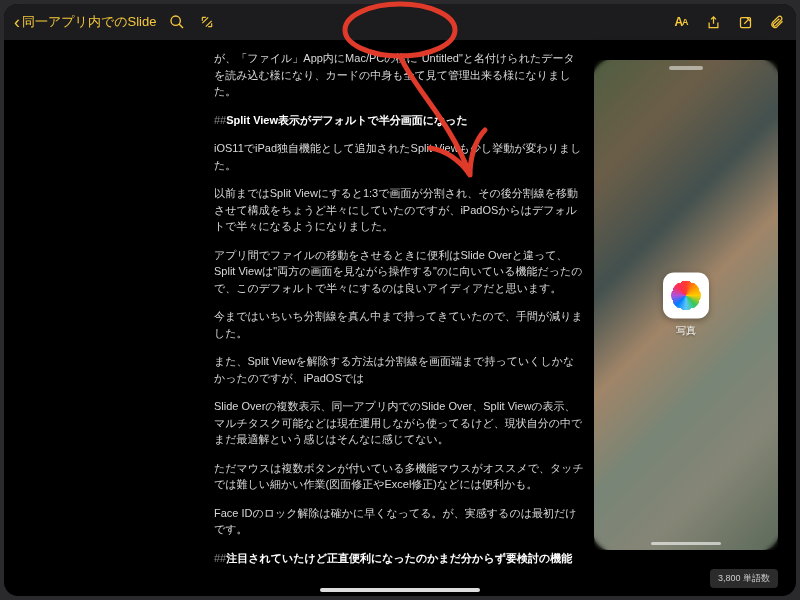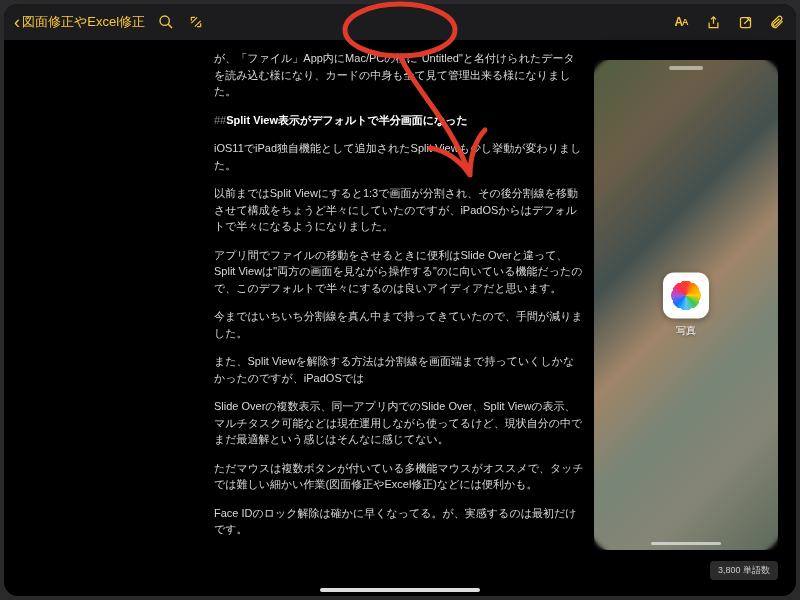--- a/index.html
+++ b/index.html
@@ -97,21 +97,21 @@
   .so-label { margin-top: 5px; color: #fff; font-size: 10px; text-shadow: 0 1px 2px rgba(0,0,0,0.5); }
   .home-ind {
     position: absolute; bottom: 5px; left: 50%;
     transform: translateX(-50%);
     width: 70px; height: 3px;
     background: rgba(255,255,255,0.6);
     border-radius: 2px;
   }
 
   .wordcount {
-    position: absolute; right: 18px; bottom: 16px;
+    position: absolute; right: 18px; bottom: 8px;
     background: rgba(50,50,50,0.85);
     color: #ccc; font-size: 9px;
     padding: 3px 8px; border-radius: 4px;
     z-index: 5;
   }
   .main-home {
     position: absolute; bottom: 4px; left: 50%;
     transform: translateX(-50%);
     width: 160px; height: 4px;
     background: #ddd; border-radius: 2px;
@@ -124,21 +124,21 @@
   }
 </style>
 </head>
 <body>
 
 <div class="outer">
   <div class="toolbar">
     <div class="tb-left">
       <div class="back">
         <span class="chev">‹</span>
-        <span>図面修正やExcel修正</span>
+        <span>同一アプリ内でのSlide</span>
       </div>
       <div class="tb-icon">
         <svg width="16" height="16" viewBox="0 0 24 24" fill="none" stroke="#f8c83c" stroke-width="2">
             <circle cx="10" cy="10" r="7"></circle>
             <line x1="15" y1="15" x2="21" y2="21"></line>
           </svg>
       </div>
       <div class="tb-icon">
         <svg width="14" height="14" viewBox="0 0 24 24" fill="none" stroke="#f8c83c" stroke-width="2">
             <path d="M4 14 L14 4 M4 4 L4 10 M4 4 L10 4 M20 10 L10 20 M20 20 L14 20 M20 20 L20 14"></path>
@@ -170,20 +170,21 @@
       <p>が、「ファイル」App内にMac/PCの様に"Untitled"と名付けられたデータを読み込む様になり、カードの中身も全て見て管理出来る様になりました。</p>
       <p><span class="hash">##</span><span class="sec">Split View表示がデフォルトで半分画面になった</span></p>
       <p>iOS11でiPad独自機能として追加されたSplit Viewも少し挙動が変わりました。</p>
       <p>以前まではSplit Viewにすると1:3で画面が分割され、その後分割線を移動させて構成をちょうど半々にしていたのですが、iPadOSからはデフォルトで半々になるようになりました。</p>
       <p>アプリ間でファイルの移動をさせるときに便利はSlide Overと違って、Split Viewは"両方の画面を見ながら操作する"のに向いている機能だったので、このデフォルトで半々にするのは良いアイディアだと思います。</p>
       <p>今まではいちいち分割線を真ん中まで持ってきていたので、手間が減りました。</p>
       <p>また、Split Viewを解除する方法は分割線を画面端まで持っていくしかなかったのですが、iPadOSでは</p>
       <p>Slide Overの複数表示、同一アプリ内でのSlide Over、Split Viewの表示、マルチタスク可能などは現在運用しながら使ってるけど、現状自分の中でまだ最適解という感じはそんなに感じてない。</p>
       <p>ただマウスは複数ボタンが付いている多機能マウスがオススメで、タッチでは難しい細かい作業(図面修正やExcel修正)などには便利かも。</p>
       <p>Face IDのロック解除は確かに早くなってる。が、実感するのは最初だけです。</p>
+      <p><span class="hash">##</span><span class="sec">注目されていたけど正直便利になったのかまだ分からず要検討の機能</span></p>
     </div>
 
   <div class="slideover">
     <div class="so-grabber"></div>
     <div class="so-app">
       <div class="so-icon">
           <div class="flower"></div>
         </div>
       <div class="so-label">写真</div>
     </div>

